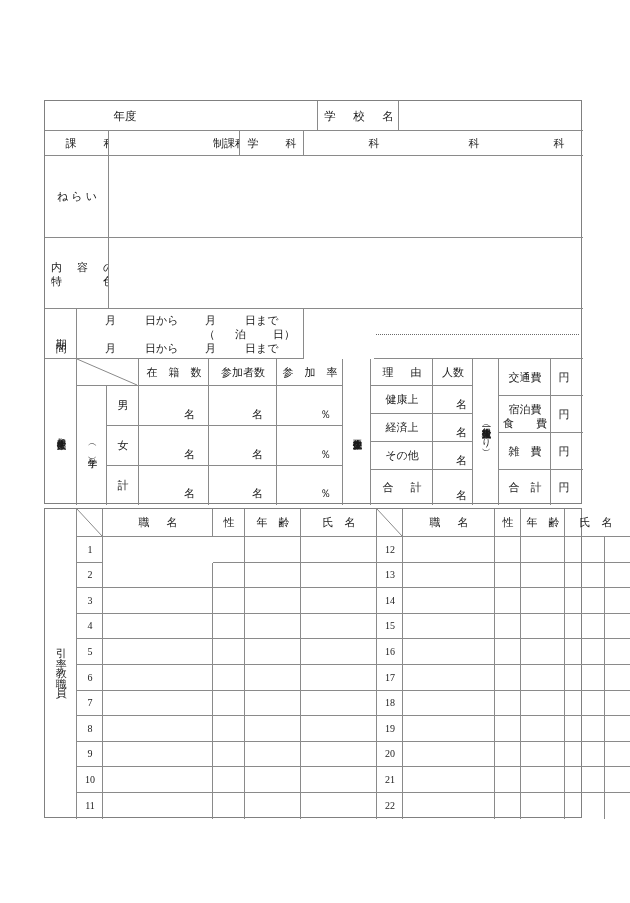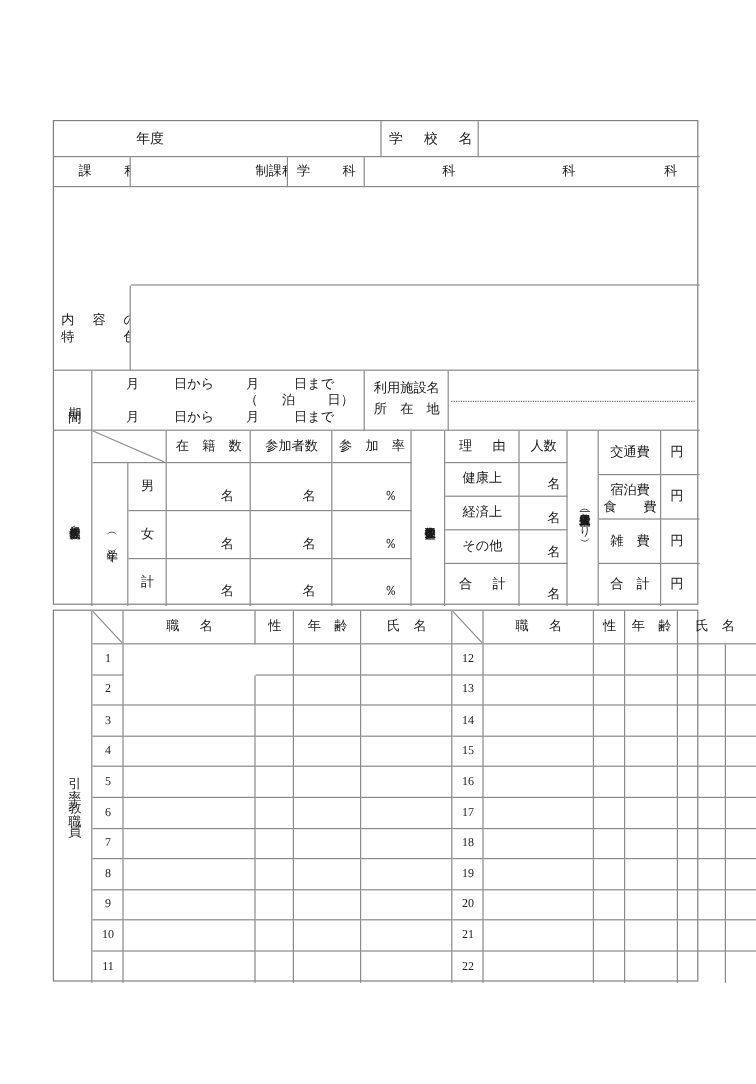--- a/index.html
+++ b/index.html
@@ -168,20 +168,23 @@
     </div>
     <div class="cell bb br" style="left:195px; top:30px; width:64px; height:25px;">
       <div class="txt c-mid sp2" style="left:0; top:0; width:64px; height:25px;">学　科</div>
     </div>
     <div class="cell bb" style="left:259px; top:30px; width:279px; height:25px;">
       <div class="txt c-mid" style="left:50px; top:0; width:40px; height:25px;">科</div>
       <div class="txt c-mid" style="left:150px; top:0; width:40px; height:25px;">科</div>
       <div class="txt c-mid" style="left:235px; top:0; width:40px; height:25px;">科</div>
     </div>
 
+    <div class="cell bb br" style="left:0; top:55px; width:64px; height:82px;">
+      <div class="txt c-mid sp3" style="left:0; top:0; width:64px; height:82px;">ねらい</div>
+    </div>
     <div class="cell bb" style="left:64px; top:55px; width:474px; height:82px;">
       <div class="txt" style="left:8px; top:6px; width:460px; height:70px; white-space:normal;"></div>
     </div>
 
     <div class="cell bb br" style="left:0; top:137px; width:64px; height:71px;">
       <div class="txt" style="left:6px; top:23px; width:56px; height:14px; letter-spacing:2px;">内　容　の</div>
       <div class="txt" style="left:6px; top:37px; width:56px; height:14px; letter-spacing:2px;">特　　　色</div>
     </div>
     <div class="cell bb" style="left:64px; top:137px; width:474px; height:71px;">
       <div class="txt" style="left:8px; top:6px; width:460px; height:59px; white-space:normal;"></div>
@@ -198,24 +201,20 @@
       <div class="txt" style="left:168px; top:5px; width:46px; height:14px;">日まで</div>
 
       <div class="txt" style="left:127px; top:19px; width:14px; height:14px;">（</div>
       <div class="txt" style="left:158px; top:19px; width:20px; height:14px;">泊</div>
       <div class="txt" style="left:196px; top:19px; width:26px; height:14px;">日）</div>
 
       <div class="txt" style="left:28px; top:33px; width:24px; height:14px;">月</div>
       <div class="txt" style="left:68px; top:33px; width:40px; height:14px;">日から</div>
       <div class="txt" style="left:128px; top:33px; width:24px; height:14px;">月</div>
       <div class="txt" style="left:168px; top:33px; width:46px; height:14px;">日まで</div>
-    </div>
-    <div class="cell bb br" style="left:259px; top:208px; width:70px; height:50px;">
-      <div class="txt c-mid" style="left:0; top:9px; width:70px; height:14px;">利用施設名</div>
-      <div class="txt c-mid" style="left:0; top:26px; width:70px; height:14px;">所　在　地</div>
     </div>
     <div class="cell bb" style="left:329px; top:208px; width:209px; height:50px;">
       <div class="txt c-left" style="left:6px; top:2px; width:196px; height:22px;"></div>
       <div class="dotline" style="left:2px; top:25px; width:203px;"></div>
       <div class="txt c-left" style="left:6px; top:27px; width:196px; height:22px;"></div>
     </div>
 
     <div class="cell br" style="left:0; top:258px; width:32px; height:146px;">
       <div class="vert vert-sm" style="left:0; top:0; width:32px; height:146px;">参加児童生徒数</div>
     </div>

